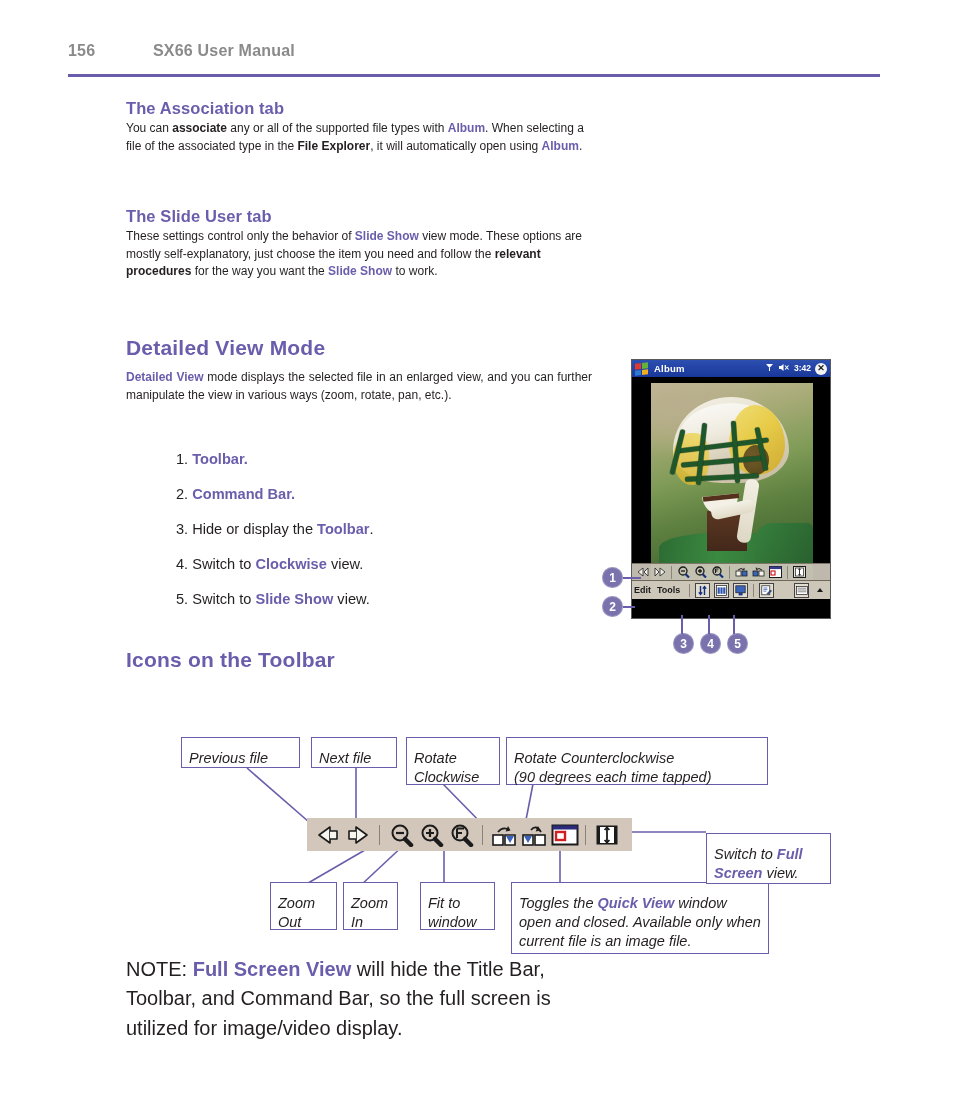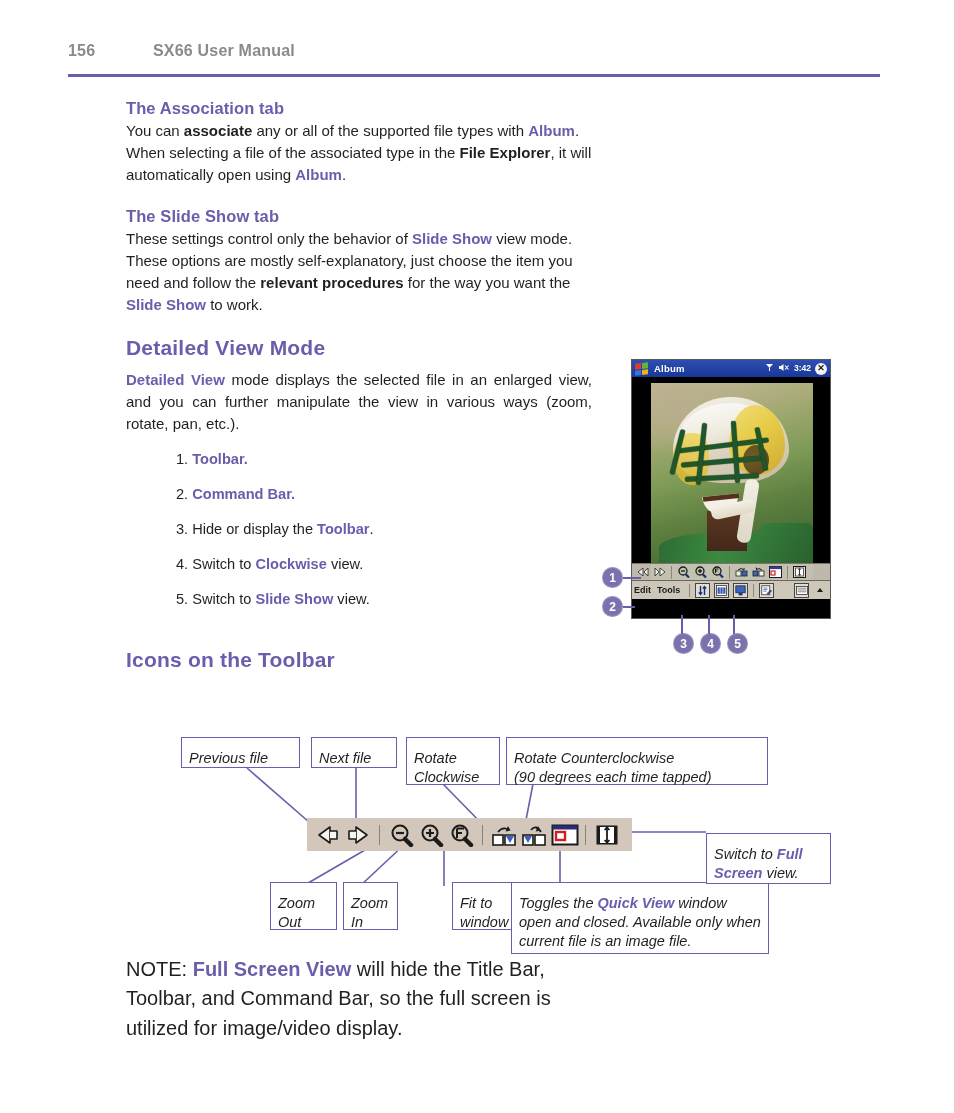--- a/index.html
+++ b/index.html
@@ -66,21 +66,21 @@
   }
   h2.major {
     margin: 0 0 9px 0;
     font-size: 21px;
     font-weight: bold;
     color: #6a5eac;
     letter-spacing: .2px;
   }
   p.body {
     margin: 0;
-    font-size: 15px;
+    font-size: 12px;
     line-height: 1.47;
     color: #231f20;
   }
   p.justify { text-align: justify; }
   b.pur { color: #6a5eac; font-weight: bold; }
   b.blk { color: #231f20; font-weight: bold; }
 
   
   #numbered-list {
     position: absolute;
@@ -391,21 +391,21 @@
   <span class="pg-title">SX66 User Manual</span>
 </div>
 <div id="header-rule"></div>
 
 <div class="col" style="top:99px;">
   <h3 class="sub">The Association tab</h3>
   <p class="body">You can <b class="blk">associate</b> any or all of the supported file types with <b class="pur">Album</b>. When selecting a file of the associated type in the <b class="blk">File Explorer</b>, it will automatically open using <b class="pur">Album</b>.</p>
 </div>
 
 <div class="col" style="top:207px;">
-  <h3 class="sub">The Slide Show tab</h3>
+  <h3 class="sub">The Slide User tab</h3>
   <p class="body">These settings control only the behavior of <b class="pur">Slide Show</b> view mode. These options are mostly self-explanatory, just choose the item you need and follow the <b class="blk">relevant procedures</b> for the way you want the <b class="pur">Slide Show</b> to work.</p>
 </div>
 
 <div class="col" style="top:336px;">
   <h2 class="major">Detailed View Mode</h2>
   <p class="body justify"><b class="pur">Detailed View</b> mode displays the selected file in an enlarged view, and you can further manipulate the view in various ways (zoom, rotate, pan, etc.).</p>
 </div>
 
 <div id="numbered-list">
     <div class="li"><span class="num">1.</span><b class="pur">Toolbar.</b></div>
@@ -711,19 +711,19 @@
 <div class="cbox" style="left:181px;top:737px;width:119px;height:31px;">Previous file</div>
 <div class="cbox" style="left:311px;top:737px;width:86px;height:31px;">Next file</div>
 <div class="cbox" style="left:406px;top:737px;width:94px;height:48px;white-space:pre-line;">Rotate
 Clockwise</div>
 <div class="cbox" style="left:506px;top:737px;width:262px;height:48px;"><span>Rotate Counterclockwise</span><br><span>(90 degrees each time tapped)</span></div>
 
 <div class="cbox" style="left:270px;top:882px;width:67px;height:48px;white-space:pre-line;">Zoom
 Out</div>
 <div class="cbox" style="left:343px;top:882px;width:55px;height:48px;white-space:pre-line;">Zoom
 In</div>
-<div class="cbox" style="left:420px;top:882px;width:75px;height:48px;white-space:pre-line;margin-left:32px;">Fit to
+<div class="cbox" style="left:420px;top:882px;width:75px;height:48px;white-space:pre-line;">Fit to
 window</div>
 <div class="cbox" style="left:511px;top:882px;width:258px;height:72px;">Toggles the <b class="pur">Quick View</b> window open and closed. Available only when current file is an image file.</div>
 
 <div class="cbox" style="left:706px;top:805px;width:125px;height:51px;margin-top:28px;">Switch to <b class="pur">Full Screen</b> view.</div>
 
 <p id="note" class="body">NOTE: <b class="pur">Full Screen View</b> will hide the Title Bar, Toolbar, and Command Bar, so the full screen is utilized for image/video display.</p>
 
 </body></html>

